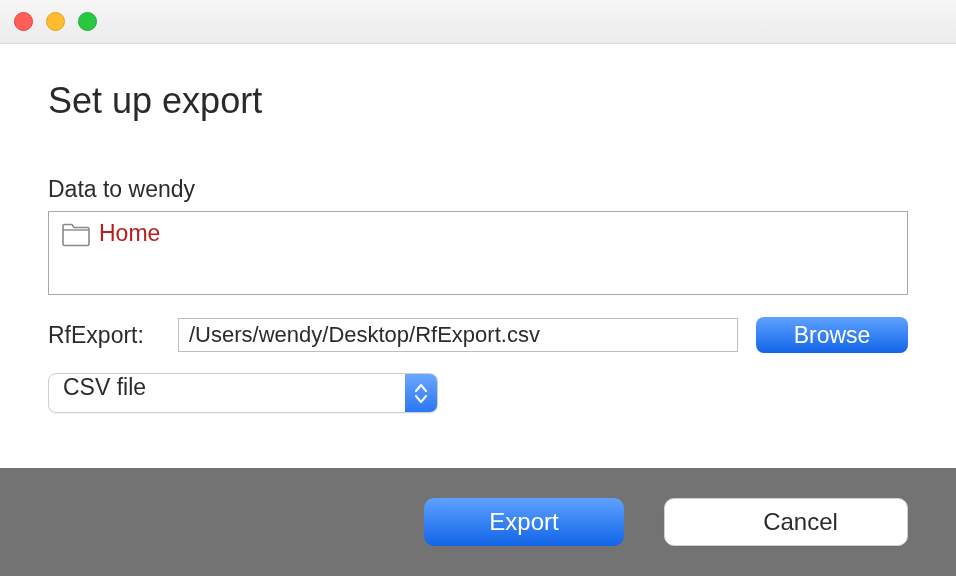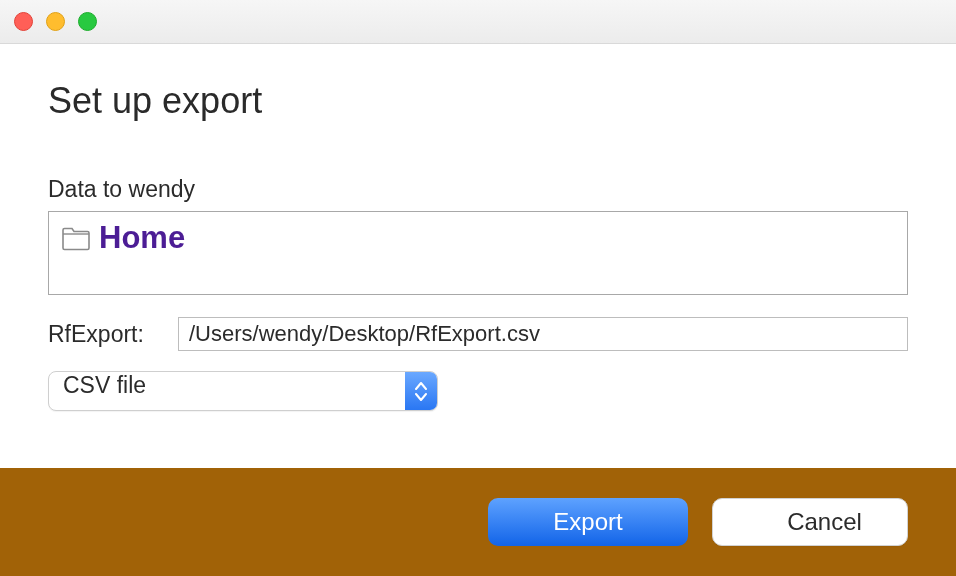--- a/index.html
+++ b/index.html
@@ -69,23 +69,22 @@
       display: flex;
       align-items: center;
       gap: 8px;
     }
     .folder-icon svg {
       width: 30px;
       height: 26px;
       display: block;
     }
     .data-item-label {
-      font-size: 31px;
-      color: #4c1d95;
-      font-weight: bold;
+      font-size: 23px;
+      color: #b91c1c;
     }
     .row {
       display: flex;
       align-items: center;
       margin-bottom: 20px;
     }
     .row-label {
       width: 130px;
       font-size: 23px;
       color: #2b2b2b;
@@ -146,42 +145,42 @@
       width: 12px;
       height: 8px;
       display: block;
     }
     .footer {
       position: absolute;
       bottom: 0;
       left: 0;
       right: 0;
       height: 108px;
-      background: #a16207;
+      background: #737373;
       display: flex;
       align-items: center;
       justify-content: flex-end;
       padding-right: 48px;
-      gap: 24px;
+      gap: 40px;
     }
     .btn {
       height: 48px;
       border-radius: 10px;
       font-size: 24px;
       font-family: inherit;
       cursor: pointer;
     }
     .btn-primary {
       width: 200px;
       background: linear-gradient(to bottom, #5ea2ff, #1264e8);
       border: none;
       color: #fff;
     }
     .btn-secondary {
-      width: 196px;
+      width: 244px;
       background: #fff;
       border: 1px solid #d2d2d2;
       color: #2b2b2b;
       box-shadow: 0 1px 1px rgba(0,0,0,0.04);
       padding-left: 29px;
     }
   </style>
 </head>
 <body>
 
@@ -206,20 +205,21 @@
           <line x1="2" y1="9" x2="28" y2="9" stroke="#8a8a8a" stroke-width="1.4"></line>
         </svg>
       </span>
       <span class="data-item-label">Home</span>
     </div>
   </div>
 
   <div class="row">
     <div class="row-label">RfExport:</div>
     <input class="location-input" type="text" value="/Users/wendy/Desktop/RfExport.csv" style="">
+    <button class="browse-btn">Browse</button>
   </div>
 
   <div class="row">
     <div class="format-select">
       <div class="format-value">CSV file</div>
       <div class="stepper">
         <svg viewBox="0 0 12 8">
             <path d="M1 7 L6 1 L11 7" fill="none" stroke="#fff" stroke-width="2" stroke-linecap="round" stroke-linejoin="round"></path>
           </svg>
         <svg viewBox="0 0 12 8">

